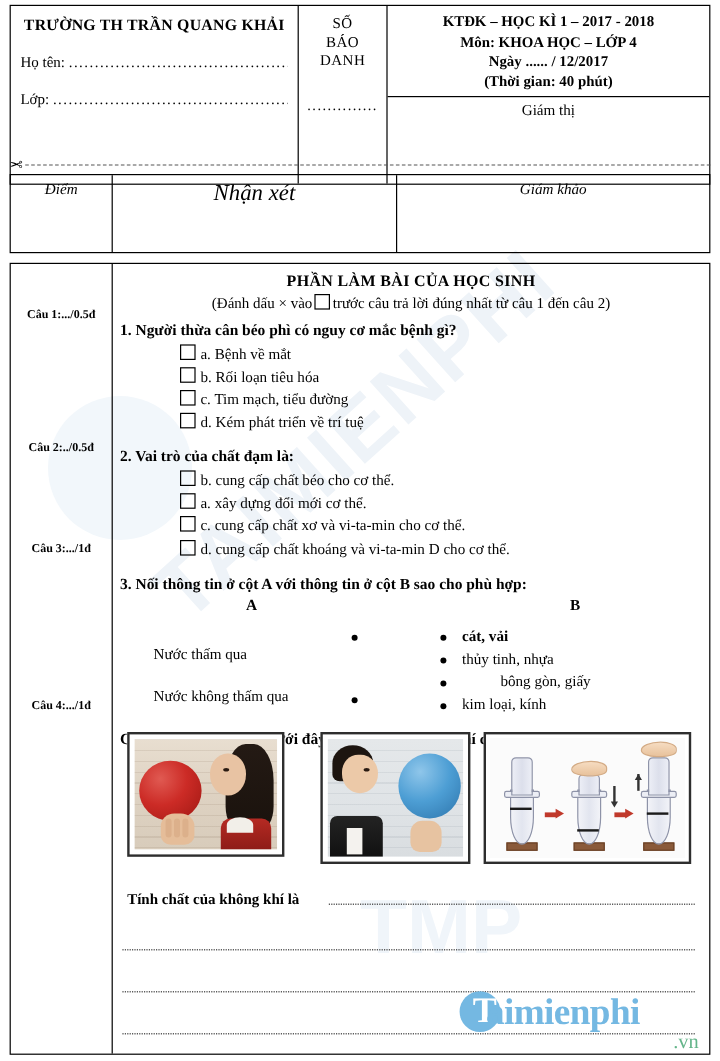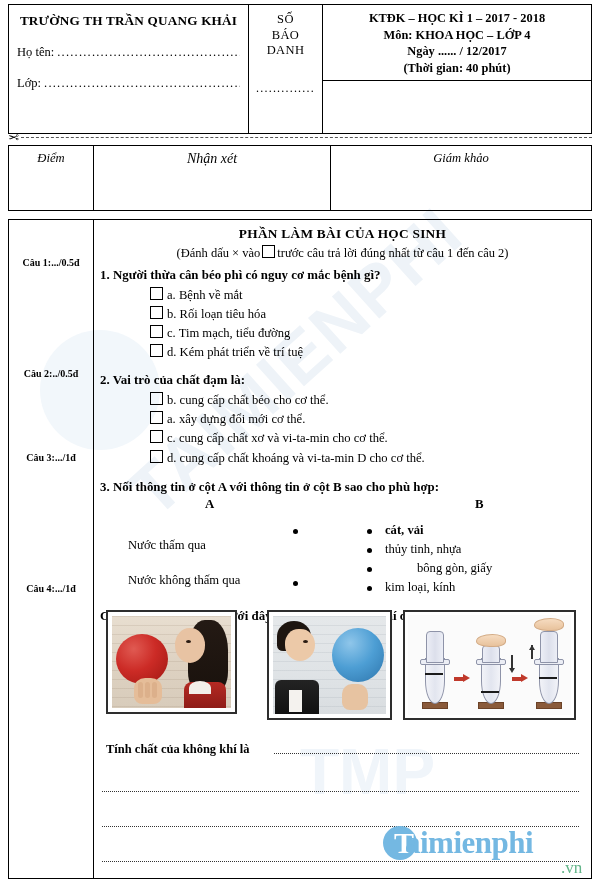--- a/index.html
+++ b/index.html
@@ -65,21 +65,21 @@
   }
 
   .content { position: relative; z-index: 2; }
 
   
   .hdr {
     position: absolute;
     left: 8px;
     top: 4px;
     width: 584px;
-    height: 130px;
+    height: 150px;
     border: 1px solid #000;
     box-sizing: border-box;
     display: flex;
   }
   .hdr-school {
     width: 240px;
     box-sizing: border-box;
     border-right: 1px solid #000;
     padding: 8px 8px 0 8px;
   }
@@ -182,21 +182,21 @@
     text-align: center;
     padding-top: 5px;
     font-size: 12.6px;
   }
   .g-nx {
     width: 237px;
     box-sizing: border-box;
     border-right: 1px solid #000;
     text-align: center;
     padding-top: 5px;
-    font-size: 14px;
+    font-size: 19px;
   }
   .g-gk {
     flex: 1;
     text-align: center;
     padding-top: 5px;
     font-size: 12.6px;
   }
 
   
   .body-tbl {
@@ -518,20 +518,21 @@
         <div class="sbd-dots">..............</div>
       </div>
 
       <div class="hdr-right">
         <div class="hdr-exam">
           <div>KTĐK – HỌC KÌ 1 – 2017 - 2018</div>
           <div>Môn: KHOA HỌC – LỚP 4</div>
           <div>Ngày ...... / 12/2017</div>
           <div>(Thời gian: 40 phút)</div>
         </div>
+        <div class="hdr-proctor">Giám thị</div>
       </div>
     </div>
 
     <div class="cutline">
       <span class="scissors">✂</span>
       <span class="cut-dashes"></span>
     </div>
 
     <div class="grade">
       <div class="g-diem">

